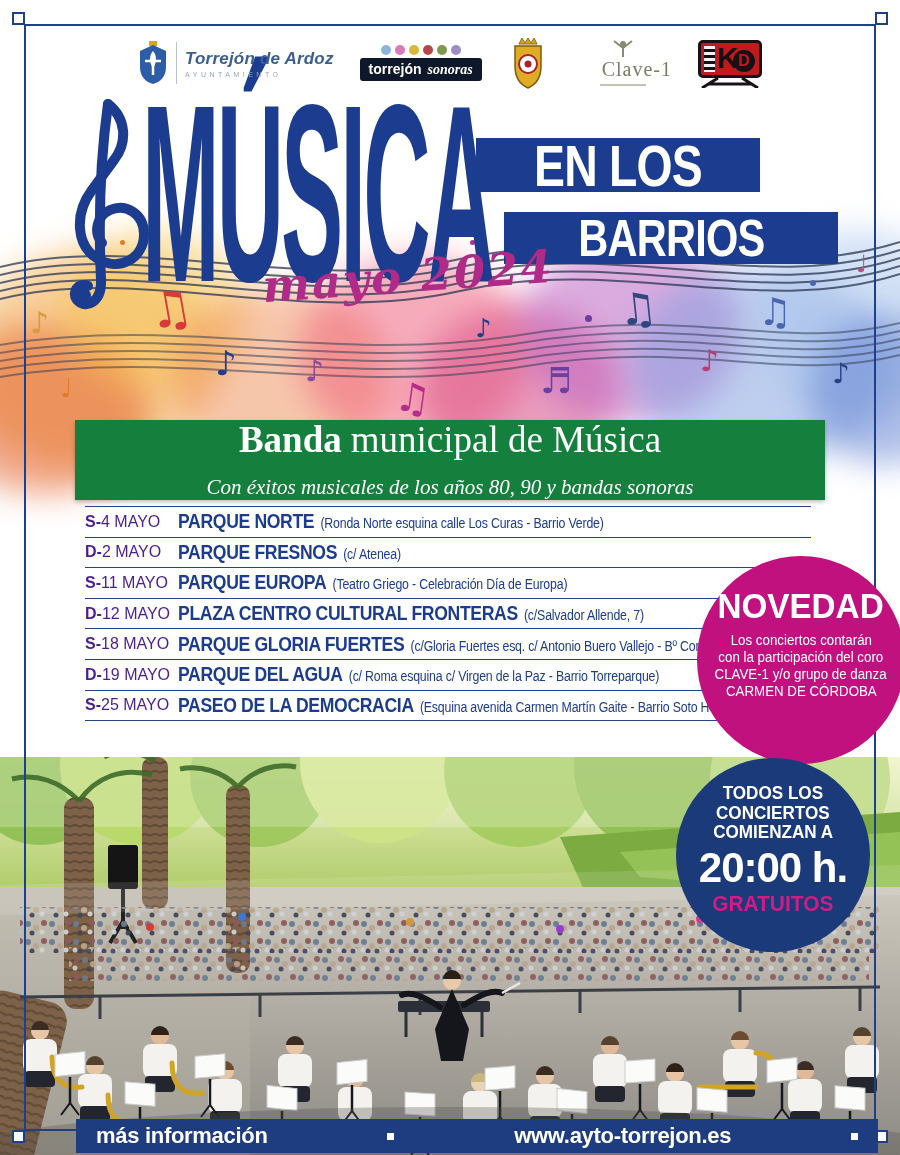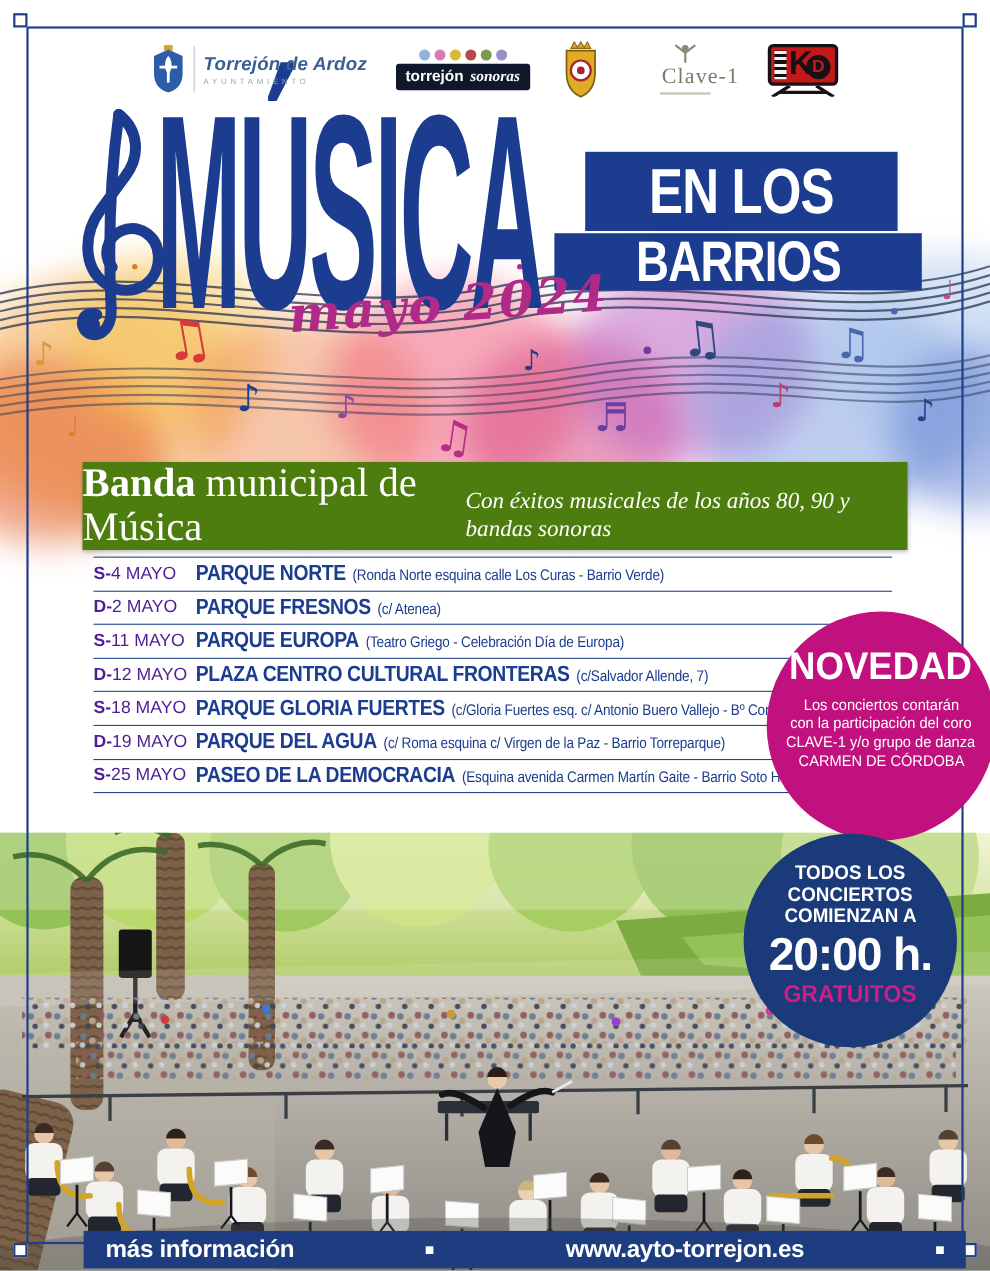--- a/index.html
+++ b/index.html
@@ -35,38 +35,38 @@
   .kd-k{position:absolute;left:16px;top:-2px;font-size:30px;font-weight:700;color:#171017;}
   .kd-dball{position:absolute;right:4px;top:7px;width:22px;height:22px;border-radius:50%;
             background:#171017;display:flex;align-items:center;justify-content:center;}
   .kd-d{color:#c21a1a;font-weight:700;font-size:16px;}
 
   
   .clef{position:absolute;left:56px;top:84px;z-index:6;}
   .musica{position:absolute;left:142px;top:94px;font-size:252px;line-height:200px;font-weight:700;
           color:#1c3c8f;transform:scaleX(.37);transform-origin:0 0;letter-spacing:-8px;z-index:5;white-space:nowrap;}
   .blk{position:absolute;background:#1c3c8f;display:flex;align-items:center;justify-content:center;z-index:6;}
-  .blk-enlos{left:532px;top:138px;width:284px;height:72px;justify-content:center;}
+  .blk-enlos{left:476px;top:138px;width:284px;height:54px;justify-content:center;}
   .blk-barrios{left:504px;top:212px;width:334px;height:52px;}
   .blk span{color:#fff;font-weight:700;font-size:58px;letter-spacing:-1px;transform:scaleX(.8);white-space:nowrap;}
   .blk-barrios span{font-size:52px;}
   .season{position:absolute;left:262px;top:250px;z-index:7;color:#b02a88;
           font-family:"DejaVu Serif",serif;font-style:italic;font-weight:700;font-size:45px;
           letter-spacing:2px;transform:rotate(-4deg);}
 
   
   .art{position:absolute;left:0;top:195px;width:900px;height:220px;z-index:2;}
   .blob{position:absolute;border-radius:50%;filter:blur(16px);opacity:.5;}
   .staves{position:absolute;left:0;top:0;}
   .note{position:absolute;z-index:4;font-family:"DejaVu Sans",sans-serif;}
   .dot{position:absolute;border-radius:50%;z-index:3;}
 
   
-  .bhead{position:absolute;left:75px;top:420px;width:750px;height:80px;background:#4d7c0f;
-         z-index:10;display:flex;flex-direction:row;align-items:center;justify-content:center;
+  .bhead{position:absolute;left:75px;top:420px;width:750px;height:80px;background:#15803d;
+         z-index:10;display:flex;flex-direction:column;align-items:center;justify-content:center;
          box-shadow:0 2px 4px rgba(0,0,0,.25);}
   .bh-title{font-family:"Liberation Serif",serif;color:#fff;font-size:37px;line-height:40px;}
   .bh-title b{font-weight:700;margin-right:9px;}
   .bh-sub{font-family:"Liberation Serif",serif;font-style:italic;color:#fff;font-size:21px;margin-top:15px;}
 
   
   .rows{position:absolute;left:85px;top:506px;width:726px;z-index:11;}
   .srow{display:flex;align-items:center;height:29.6px;border-top:1.5px solid #24458c;}
   .srow:last-child{border-bottom:1.5px solid #24458c;}
   .sdate{flex:none;width:93px;font-size:16px;color:#4c1d95;white-space:nowrap;}

